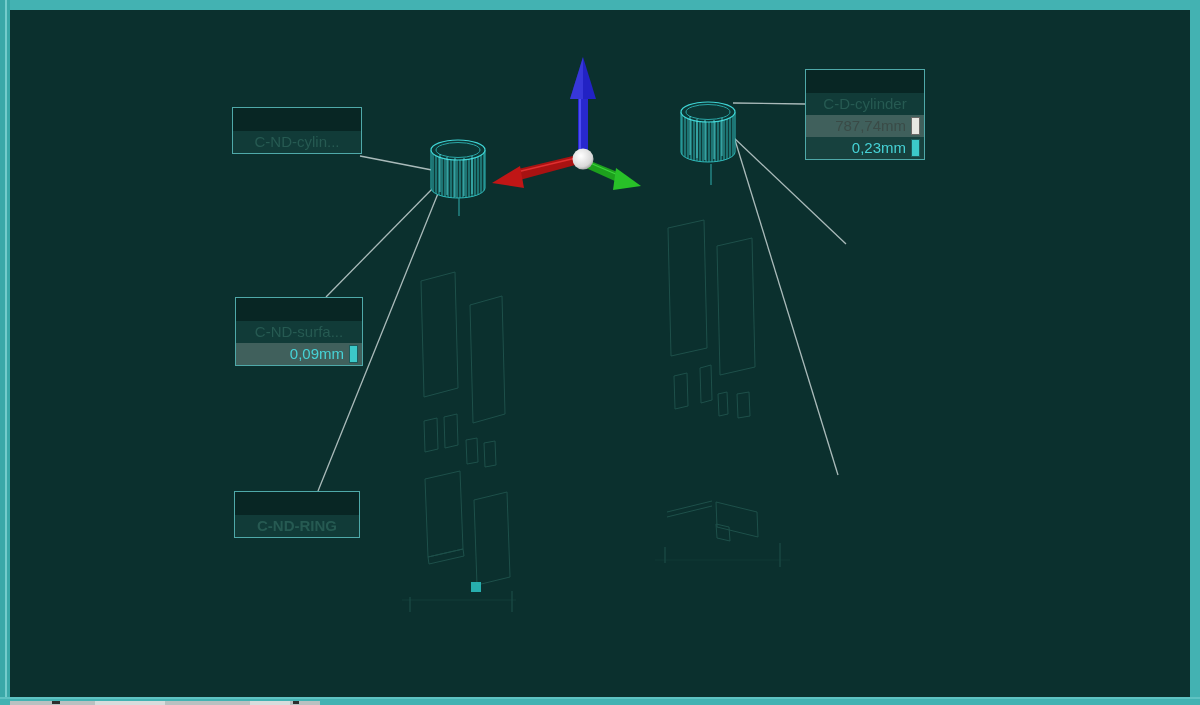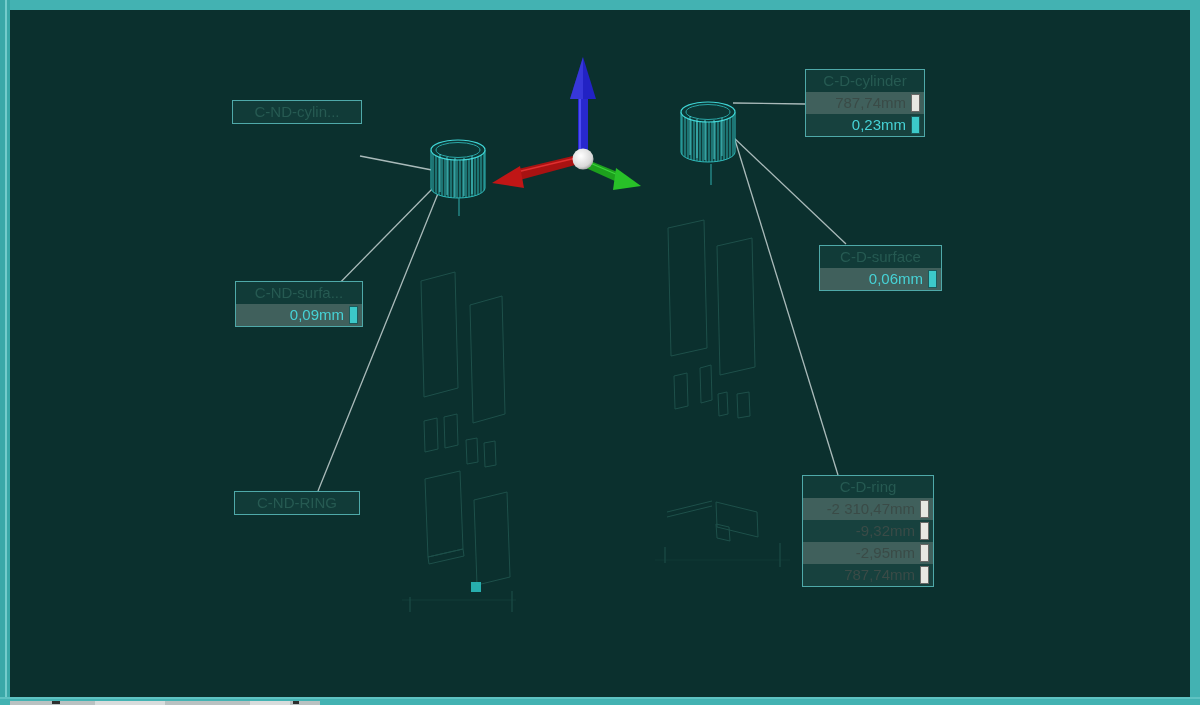--- a/index.html
+++ b/index.html
@@ -17,21 +17,21 @@
     background:#b9c1c1;z-index:40;}
   .bottom-strip .tick{position:absolute;top:0;height:3px;background:#2e2e2e;}
   .bottom-strip .seg{position:absolute;top:0;height:4px;background:#d8dcdc;}
   
   .viewport{position:absolute;left:10px;top:10px;width:1180px;height:687px;
     background:#0b302e;z-index:1;}
   
   .label-box{position:absolute;z-index:20;border:1px solid #4fa9a9;
     background:rgba(9,38,36,0.92);font-size:15px;line-height:22px;}
   .label-title{height:22px;text-align:center;color:#265a52;background:#113b38;
-    padding:0 5px;white-space:nowrap;overflow:hidden;}
+    padding:0 5px;white-space:nowrap;overflow:hidden;margin-top:23px;}
   .label-rows .label-row{display:flex;align-items:center;justify-content:flex-end;
     height:22px;padding:0 4px;gap:5px;white-space:nowrap;}
   .label-rows .label-row:nth-child(odd){background:#40605c;}
   .label-rows .label-row:nth-child(even){background:#17413e;}
   .swatch{width:7px;height:16px;border:1px solid rgba(0,0,0,0.55);flex:0 0 auto;}
   .swatch-white{background:#e8e7e2;}
   .swatch-cyan{background:#3cc9c9;}
   .tone-dark{color:#3a4b47;}
   .tone-cyan{color:#46d2d6;}
   svg{display:block;}
@@ -142,83 +142,53 @@
         <g>
           <polygon points="588,160 620,173 617,182 586,168" fill="#1da01d"></polygon>
           <line x1="590" y1="163" x2="618" y2="175" stroke="#3cd43c" stroke-width="1.2"></line>
           <polygon points="616,168 613,190 641,186" fill="#28c028"></polygon>
         </g>
         <circle cx="583" cy="159" r="10.5" fill="url(#sphereG)"></circle>
       </g>
     </svg>
   </div>
 
-  <div class="label-box" style="left:232px;top:100px;width:128px;">
+  <div class="label-box" style="left:232px;top:107px;width:128px;">
     <div class="label-title">C-ND-cylin...</div>
   </div>
 
   <div class="label-box" style="left:805px;top:69px;width:118px;">
     <div class="label-title">C-D-cylinder</div>
     <div class="label-rows">
       <div class="label-row">
         <span class="tone-dark">787,74mm</span>
         <span class="swatch swatch-white"></span>
       </div>
       <div class="label-row">
         <span class="tone-cyan">0,23mm</span>
         <span class="swatch swatch-cyan"></span>
       </div>
     </div>
   </div>
 
-  <div class="label-box" style="left:235px;top:281px;width:126px;">
+  <div class="label-box" style="left:235px;top:297px;width:126px;">
     <div class="label-title">C-ND-surfa...</div>
     <div class="label-rows">
       <div class="label-row">
         <span class="tone-cyan">0,09mm</span>
         <span class="swatch swatch-cyan"></span>
       </div>
     </div>
   </div>
 
-  <div class="label-box" style="left:819px;top:245px;width:121px;">
-    <div class="label-title">C-D-surface</div>
-    <div class="label-rows">
-      <div class="label-row">
-        <span class="tone-cyan">0,06mm</span>
-        <span class="swatch swatch-cyan"></span>
-      </div>
-    </div>
-  </div>
 
-  <div class="label-box" style="left:234px;top:491px;width:124px;">
+  <div class="label-box" style="left:234px;top:491px;width:124px;font-weight:bold;">
     <div class="label-title">C-ND-RING</div>
   </div>
 
-  <div class="label-box" style="left:802px;top:475px;width:130px;">
-    <div class="label-title">C-D-ring</div>
-    <div class="label-rows">
-      <div class="label-row">
-        <span class="tone-dark">-2 310,47mm</span>
-        <span class="swatch swatch-white"></span>
-      </div>
-      <div class="label-row">
-        <span class="tone-dark">-9,32mm</span>
-        <span class="swatch swatch-white"></span>
-      </div>
-      <div class="label-row">
-        <span class="tone-dark">-2,95mm</span>
-        <span class="swatch swatch-white"></span>
-      </div>
-      <div class="label-row">
-        <span class="tone-dark">787,74mm</span>
-        <span class="swatch swatch-white"></span>
-      </div>
-    </div>
-  </div>
 
   <div class="frame frame-top"></div>
   <div class="frame frame-left"></div>
   <div class="frame frame-right"></div>
   <div class="frame frame-bottom"></div>
   <div class="bottom-strip">
     <span class="tick" style="left:42px;width:8px;"></span>
     <span class="seg" style="left:85px;width:70px;"></span>
     <span class="tick" style="left:283px;width:6px;"></span>
     <span class="seg" style="left:240px;width:40px;"></span>

